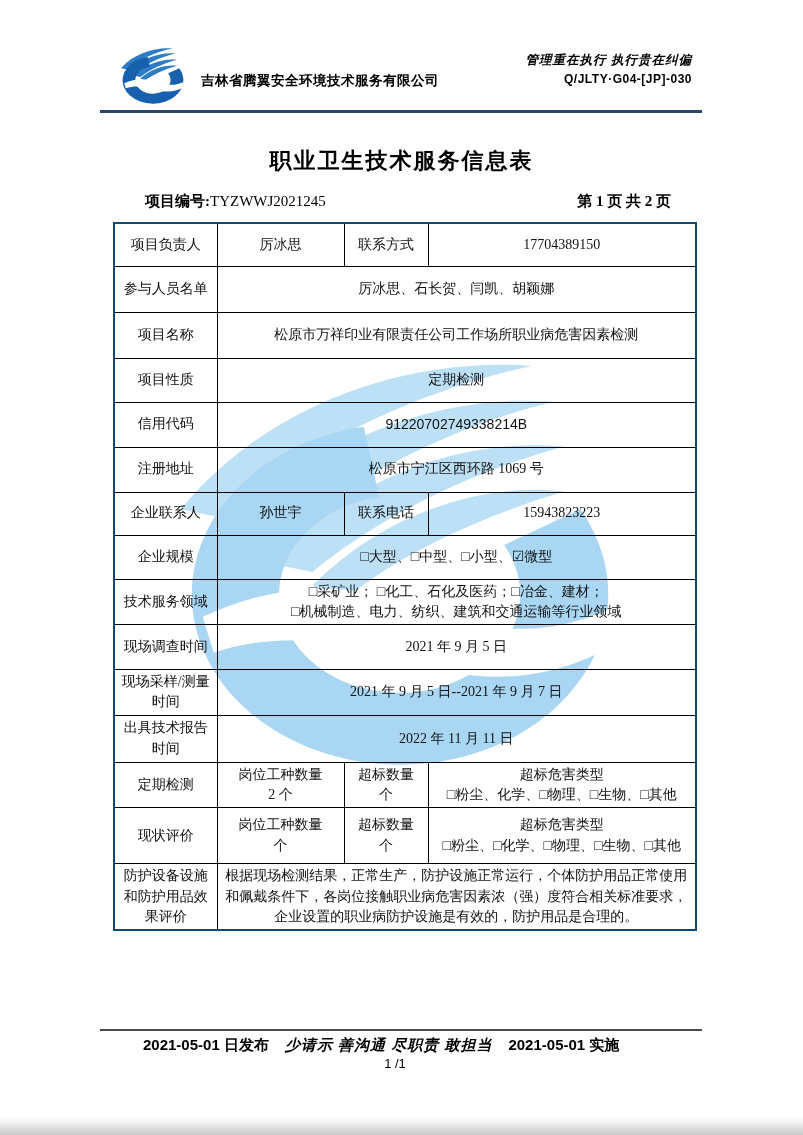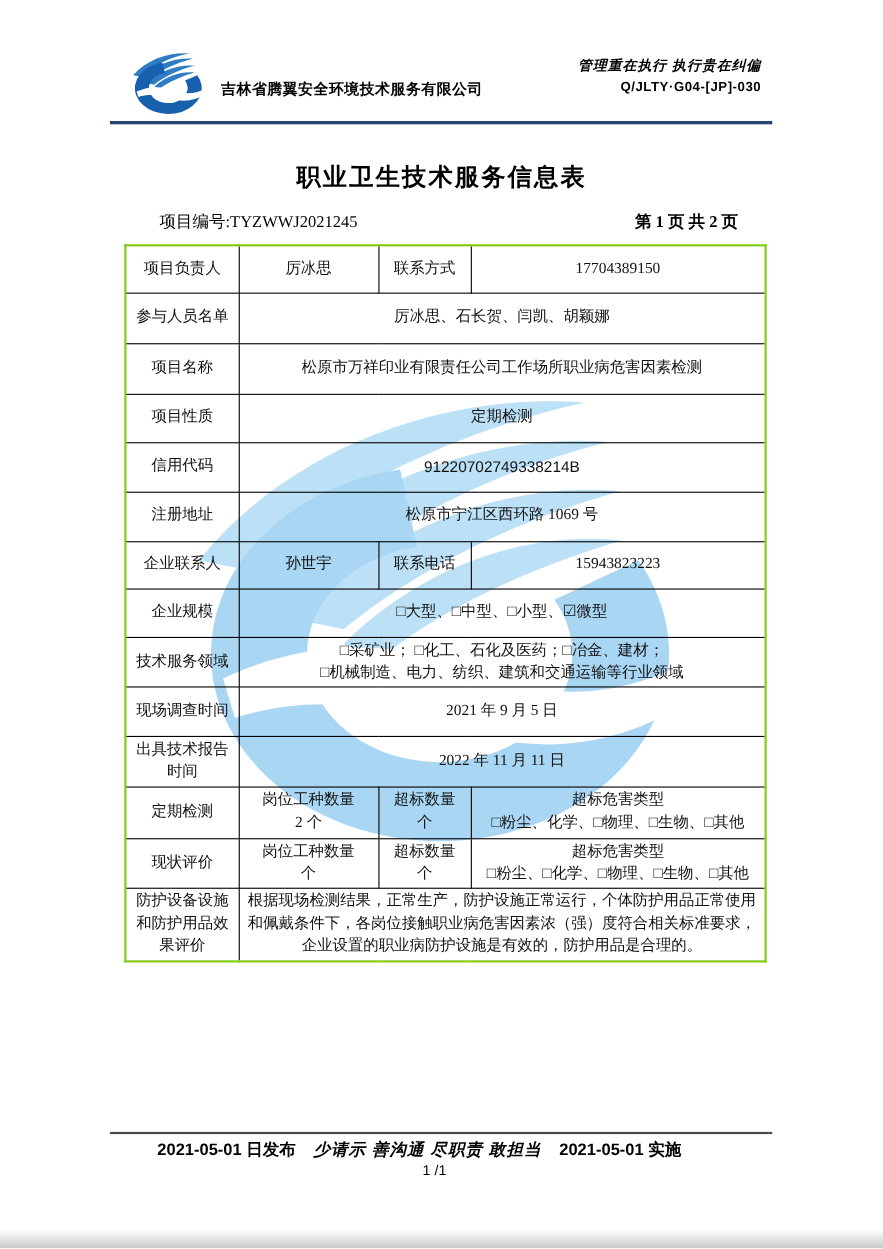--- a/index.html
+++ b/index.html
@@ -25,29 +25,29 @@
   .doc-title {
     position:absolute; left:0; top:146px; width:100%; text-align:center;
     font-family:"Liberation Sans","DejaVu Sans",sans-serif; font-weight:bold;
     font-size:22px; letter-spacing:2px; color:#000;
   }
   .meta-row {
     position:absolute; left:113px; top:192px; width:582px;
     display:flex; justify-content:space-between; font-size:15px; color:#000;
   }
   .meta-left  { padding-left:32px; }
-  .meta-label { font-weight:normal; }
+  .meta-label { font-weight:bold; }
   .meta-right { padding-right:24px; font-weight:bold; }
   
   .watermark { position:absolute; left:126px; top:348px; width:548px; height:448px; z-index:0; }
   
   table.info {
     position:absolute; left:113px; top:222px; width:582px; z-index:1;
     border-collapse:collapse; table-layout:fixed; background:transparent;
-    border:2px solid #84cc16;
+    border:2px solid #0c4a6e;
   }
   table.info td {
     border:1px solid #000; text-align:center; vertical-align:middle;
     font-size:14px; line-height:1.45; padding:2px 5px; background:transparent; color:#111;
     overflow:hidden;
   }
   .info tr:nth-child(1){height:43px}  .info tr:nth-child(2){height:46px}
   .info tr:nth-child(3){height:46px}  .info tr:nth-child(4){height:44px}
   .info tr:nth-child(5){height:45px}  .info tr:nth-child(6){height:45px}
   .info tr:nth-child(7){height:43px}  .info tr:nth-child(8){height:44px}
@@ -166,20 +166,24 @@
         <td colspan="3">
           <div>□采矿业；  □化工、石化及医药；□冶金、建材；</div>
           <div>□机械制造、电力、纺织、建筑和交通运输等行业领域</div>
         </td>
       </tr>
       <tr>
         <td>现场调查时间</td>
         <td colspan="3">2021 年 9 月 5 日</td>
       </tr>
       <tr>
+        <td>现场采样/测量时间</td>
+        <td colspan="3">2021 年 9 月 5 日--2021 年 9 月 7 日</td>
+      </tr>
+      <tr>
         <td>出具技术报告时间</td>
         <td colspan="3">2022 年 11 月 11 日</td>
       </tr>
       <tr>
         <td>定期检测</td>
         <td>
           <div>岗位工种数量</div>
           <div>2 个</div>
         </td>
         <td>

